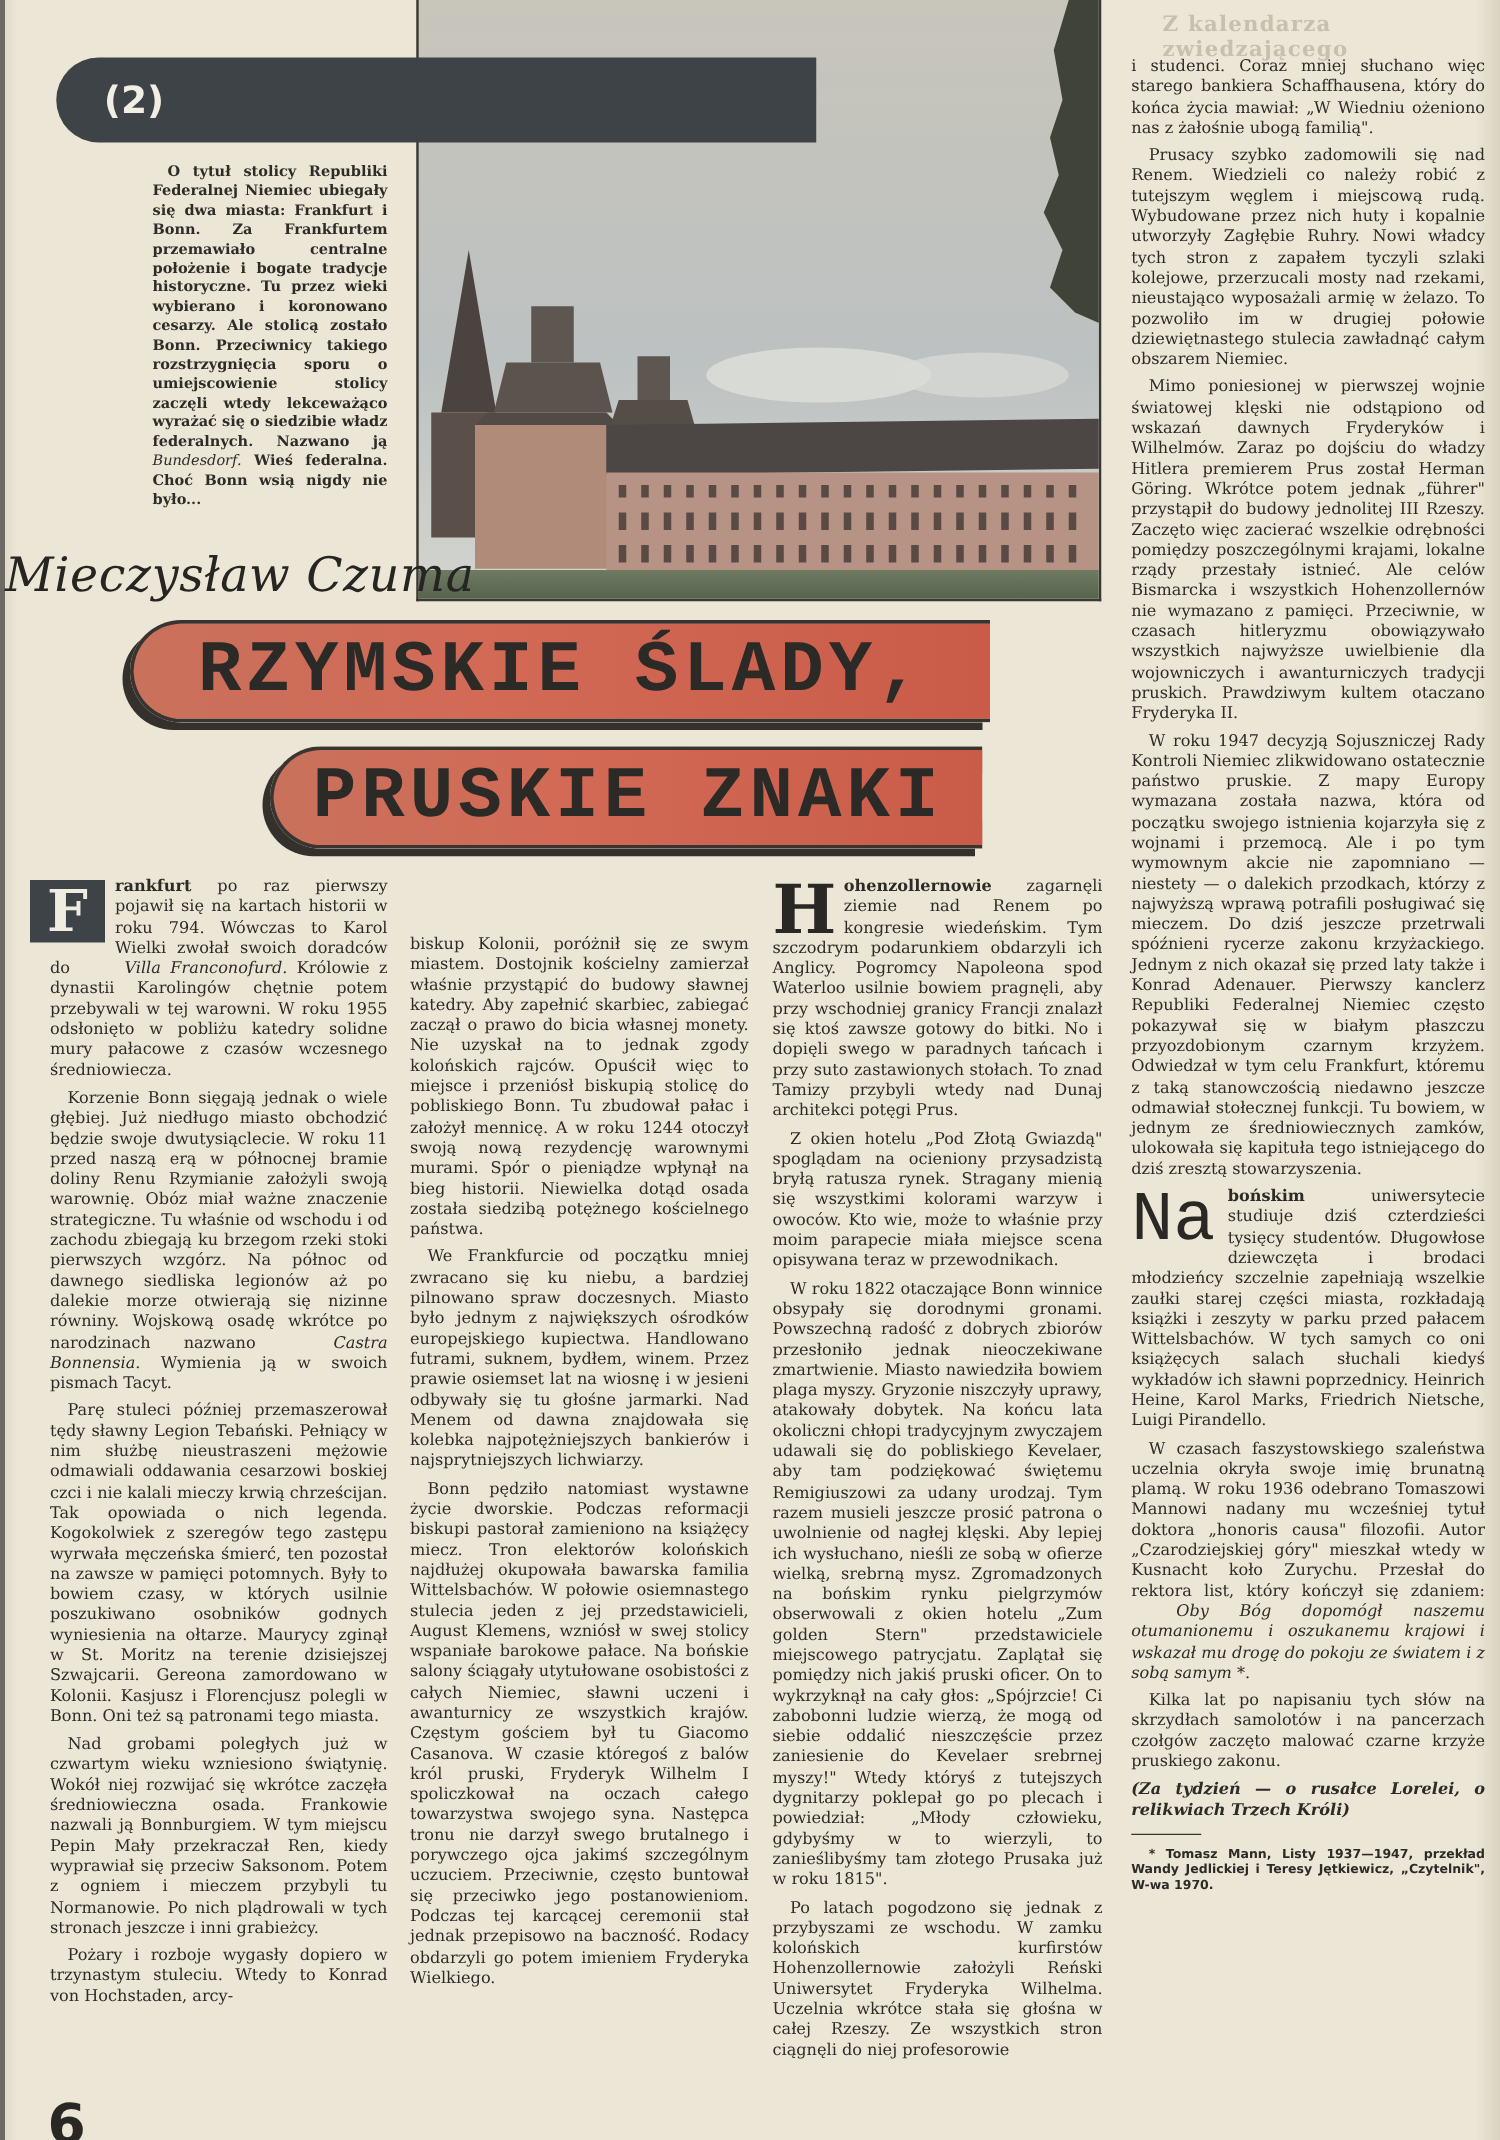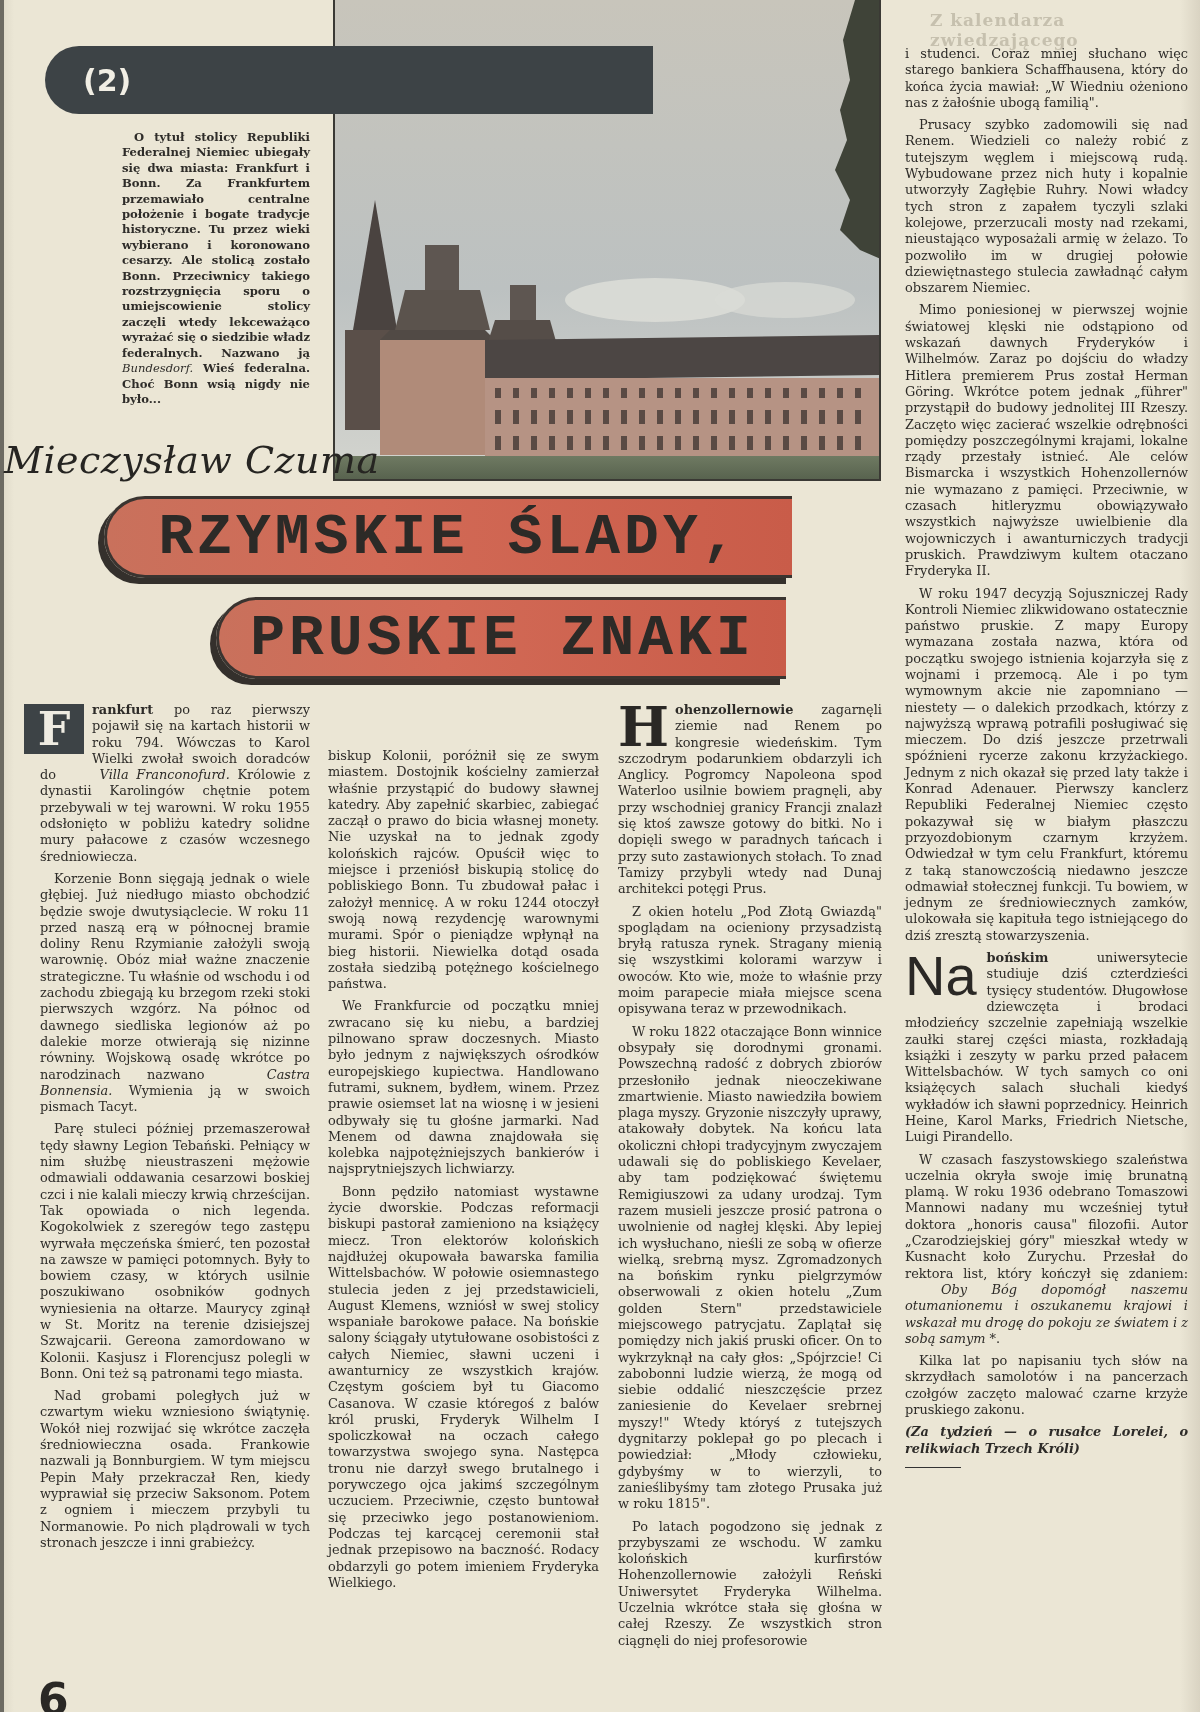--- a/index.html
+++ b/index.html
@@ -68,21 +68,21 @@
   .col2 { left: 328px; top: 702px; width: 271px; margin-top: 46px; }
   .col3 { left: 618px; top: 702px; width: 264px; }
   .col4 { left: 905px; top: 46px; width: 283px; }
 
   .dropcap-box {
     float: left; width: 60px; height: 50px; background: #3d4346; color: #efece2;
     margin: 2px 8px 0 -16px; display:flex; align-items:center; justify-content:center;
     font-family: "DejaVu Serif", serif; font-weight: bold; font-size: 46px; line-height: 50px;
   }
   .dropcap-h { float:left; font-family:"DejaVu Serif",serif; font-weight:bold; font-size:54px; line-height:46px; margin: 2px 6px 0 0; color:#2a2825; }
-  .dropcap-na { float:left; font-family:Liberation Sans, sans-serif; font-size:56px; line-height:48px; margin: 2px 10px 0 0; color:#2a2825; }
+  .dropcap-na { float:left; font-family:Liberation Mono, monospace; font-size:56px; line-height:48px; margin: 2px 10px 0 0; color:#2a2825; }
   .lead-word { font-weight: bold; }
   .col i { font-style: italic; margin-left: 36px; }
 
   .note-italic { font-style: italic; font-weight: bold; text-indent: 0 !important; }
   .fn-rule { width: 56px; border-top: 1px solid #333; margin: 10px 0 10px 0; }
   .footnote { font-family:"DejaVu Sans",sans-serif; font-weight:bold; font-size:10px; line-height:12.5px; text-indent: 12px; text-align: justify; }
 
   .page-number { position:absolute; left: 38px; top: 1678px; font-family:"DejaVu Sans",sans-serif; font-weight:bold; font-size: 44px; line-height: 44px; color:#2a2825; }
   .ghost-header { position:absolute; left: 930px; top: 10px; font-family:"DejaVu Serif",serif; font-weight:bold; font-size:17px; color:#c6c0ae; letter-spacing:1px; }
 </style>
@@ -204,20 +204,21 @@
   <div class="byline">Mieczysław Czuma</div>
 
   <div class="title-bar title-1">RZYMSKIE ŚLADY,</div>
   <div class="title-bar title-2">PRUSKIE ZNAKI</div>
 
   <div class="col col1">
     <p class="noind"><span class="dropcap-box">F</span><span class="lead-word">rankfurt</span><span> po raz pierwszy pojawił się na kartach historii w roku 794. Wówczas to Karol Wielki zwołał swoich doradców do </span><i>Villa Franconofurd.</i><span> Królowie z dynastii Karolingów chętnie potem przebywali w tej warowni. W roku 1955 odsłonięto w pobliżu katedry solidne mury pałacowe z czasów wczesnego średniowiecza.</span></p>
     <p><span>Korzenie Bonn sięgają jednak o wiele głębiej. Już niedługo miasto obchodzić będzie swoje dwutysiąclecie. W roku 11 przed naszą erą w północnej bramie doliny Renu Rzymianie założyli swoją warownię. Obóz miał ważne znaczenie strategiczne. Tu właśnie od wschodu i od zachodu zbiegają ku brzegom rzeki stoki pierwszych wzgórz. Na północ od dawnego siedliska legionów aż po dalekie morze otwierają się nizinne równiny. Wojskową osadę wkrótce po narodzinach nazwano </span><i>Castra Bonnensia.</i><span> Wymienia ją w swoich pismach Tacyt.</span></p>
     <p>Parę stuleci później przemaszerował tędy sławny Legion Tebański. Pełniący w nim służbę nieustraszeni mężowie odmawiali oddawania cesarzowi boskiej czci i nie kalali mieczy krwią chrześcijan. Tak opowiada o nich legenda. Kogokolwiek z szeregów tego zastępu wyrwała męczeńska śmierć, ten pozostał na zawsze w pamięci potomnych. Były to bowiem czasy, w których usilnie poszukiwano osobników godnych wyniesienia na ołtarze. Maurycy zginął w St. Moritz na terenie dzisiejszej Szwajcarii. Gereona zamordowano w Kolonii. Kasjusz i Florencjusz polegli w Bonn. Oni też są patronami tego miasta.</p>
     <p>Nad grobami poległych już w czwartym wieku wzniesiono świątynię. Wokół niej rozwijać się wkrótce zaczęła średniowieczna osada. Frankowie nazwali ją Bonnburgiem. W tym miejscu Pepin Mały przekraczał Ren, kiedy wyprawiał się przeciw Saksonom. Potem z ogniem i mieczem przybyli tu Normanowie. Po nich plądrowali w tych stronach jeszcze i inni grabieżcy.</p>
+    <p>Pożary i rozboje wygasły dopiero w trzynastym stuleciu. Wtedy to Konrad von Hochstaden, arcy-</p>
   </div>
 
   <div class="col col2">
     <p class="noind">biskup Kolonii, poróżnił się ze swym miastem. Dostojnik kościelny zamierzał właśnie przystąpić do budowy sławnej katedry. Aby zapełnić skarbiec, zabiegać zaczął o prawo do bicia własnej monety. Nie uzyskał na to jednak zgody kolońskich rajców. Opuścił więc to miejsce i przeniósł biskupią stolicę do pobliskiego Bonn. Tu zbudował pałac i założył mennicę. A w roku 1244 otoczył swoją nową rezydencję warownymi murami. Spór o pieniądze wpłynął na bieg historii. Niewielka dotąd osada została siedzibą potężnego kościelnego państwa.</p>
     <p>We Frankfurcie od początku mniej zwracano się ku niebu, a bardziej pilnowano spraw doczesnych. Miasto było jednym z największych ośrodków europejskiego kupiectwa. Handlowano futrami, suknem, bydłem, winem. Przez prawie osiemset lat na wiosnę i w jesieni odbywały się tu głośne jarmarki. Nad Menem od dawna znajdowała się kolebka najpotężniejszych bankierów i najsprytniejszych lichwiarzy.</p>
     <p>Bonn pędziło natomiast wystawne życie dworskie. Podczas reformacji biskupi pastorał zamieniono na książęcy miecz. Tron elektorów kolońskich najdłużej okupowała bawarska familia Wittelsbachów. W połowie osiemnastego stulecia jeden z jej przedstawicieli, August Klemens, wzniósł w swej stolicy wspaniałe barokowe pałace. Na bońskie salony ściągały utytułowane osobistości z całych Niemiec, sławni uczeni i awanturnicy ze wszystkich krajów. Częstym gościem był tu Giacomo Casanova. W czasie któregoś z balów król pruski, Fryderyk Wilhelm I spoliczkował na oczach całego towarzystwa swojego syna. Następca tronu nie darzył swego brutalnego i porywczego ojca jakimś szczególnym uczuciem. Przeciwnie, często buntował się przeciwko jego postanowieniom. Podczas tej karcącej ceremonii stał jednak przepisowo na baczność. Rodacy obdarzyli go potem imieniem Fryderyka Wielkiego.</p>
   </div>
 
   <div class="col col3">
     <p class="noind"><span class="dropcap-h">H</span><span class="lead-word">ohenzollernowie</span><span> zagarnęli ziemie nad Renem po kongresie wiedeńskim. Tym szczodrym podarunkiem obdarzyli ich Anglicy. Pogromcy Napoleona spod Waterloo usilnie bowiem pragnęli, aby przy wschodniej granicy Francji znalazł się ktoś zawsze gotowy do bitki. No i dopięli swego w paradnych tańcach i przy suto zastawionych stołach. To znad Tamizy przybyli wtedy nad Dunaj architekci potęgi Prus.</span></p>
@@ -229,16 +230,17 @@
   <div class="col col4">
     <p class="noind">i studenci. Coraz mniej słuchano więc starego bankiera Schaffhausena, który do końca życia mawiał: „W Wiedniu ożeniono nas z żałośnie ubogą familią".</p>
     <p>Prusacy szybko zadomowili się nad Renem. Wiedzieli co należy robić z tutejszym węglem i miejscową rudą. Wybudowane przez nich huty i kopalnie utworzyły Zagłębie Ruhry. Nowi władcy tych stron z zapałem tyczyli szlaki kolejowe, przerzucali mosty nad rzekami, nieustająco wyposażali armię w żelazo. To pozwoliło im w drugiej połowie dziewiętnastego stulecia zawładnąć całym obszarem Niemiec.</p>
     <p>Mimo poniesionej w pierwszej wojnie światowej klęski nie odstąpiono od wskazań dawnych Fryderyków i Wilhelmów. Zaraz po dojściu do władzy Hitlera premierem Prus został Herman Göring. Wkrótce potem jednak „führer" przystąpił do budowy jednolitej III Rzeszy. Zaczęto więc zacierać wszelkie odrębności pomiędzy poszczególnymi krajami, lokalne rządy przestały istnieć. Ale celów Bismarcka i wszystkich Hohenzollernów nie wymazano z pamięci. Przeciwnie, w czasach hitleryzmu obowiązywało wszystkich najwyższe uwielbienie dla wojowniczych i awanturniczych tradycji pruskich. Prawdziwym kultem otaczano Fryderyka II.</p>
     <p>W roku 1947 decyzją Sojuszniczej Rady Kontroli Niemiec zlikwidowano ostatecznie państwo pruskie. Z mapy Europy wymazana została nazwa, która od początku swojego istnienia kojarzyła się z wojnami i przemocą. Ale i po tym wymownym akcie nie zapomniano — niestety — o dalekich przodkach, którzy z najwyższą wprawą potrafili posługiwać się mieczem. Do dziś jeszcze przetrwali spóźnieni rycerze zakonu krzyżackiego. Jednym z nich okazał się przed laty także i Konrad Adenauer. Pierwszy kanclerz Republiki Federalnej Niemiec często pokazywał się w białym płaszczu przyozdobionym czarnym krzyżem. Odwiedzał w tym celu Frankfurt, któremu z taką stanowczością niedawno jeszcze odmawiał stołecznej funkcji. Tu bowiem, w jednym ze średniowiecznych zamków, ulokowała się kapituła tego istniejącego do dziś zresztą stowarzyszenia.</p>
     <p class="noind"><span class="dropcap-na">Na</span><span class="lead-word">bońskim</span><span> uniwersytecie studiuje dziś czterdzieści tysięcy studentów. Długowłose dziewczęta i brodaci młodzieńcy szczelnie zapełniają wszelkie zaułki starej części miasta, rozkładają książki i zeszyty w parku przed pałacem Wittelsbachów. W tych samych co oni książęcych salach słuchali kiedyś wykładów ich sławni poprzednicy. Heinrich Heine, Karol Marks, Friedrich Nietsche, Luigi Pirandello.</span></p>
     <p><span>W czasach faszystowskiego szaleństwa uczelnia okryła swoje imię brunatną plamą. W roku 1936 odebrano Tomaszowi Mannowi nadany mu wcześniej tytuł doktora „honoris causa" filozofii. Autor „Czarodziejskiej góry" mieszkał wtedy w Kusnacht koło Zurychu. Przesłał do rektora list, który kończył się zdaniem: </span><i>Oby Bóg dopomógł naszemu otumanionemu i oszukanemu krajowi i wskazał mu drogę do pokoju ze światem i z sobą samym</i><span> *.</span></p>
     <p>Kilka lat po napisaniu tych słów na skrzydłach samolotów i na pancerzach czołgów zaczęto malować czarne krzyże pruskiego zakonu.</p>
     <p class="note-italic">(Za tydzień — o rusałce Lorelei, o relikwiach Trzech Króli)</p>
     <div class="fn-rule"></div>
+    <p class="footnote">* Tomasz Mann, Listy 1937—1947, przekład Wandy Jedlickiej i Teresy Jętkiewicz, „Czytelnik", W-wa 1970.</p>
   </div>
 
   <div class="page-number">6</div>
 </div>
 
 </body></html>

